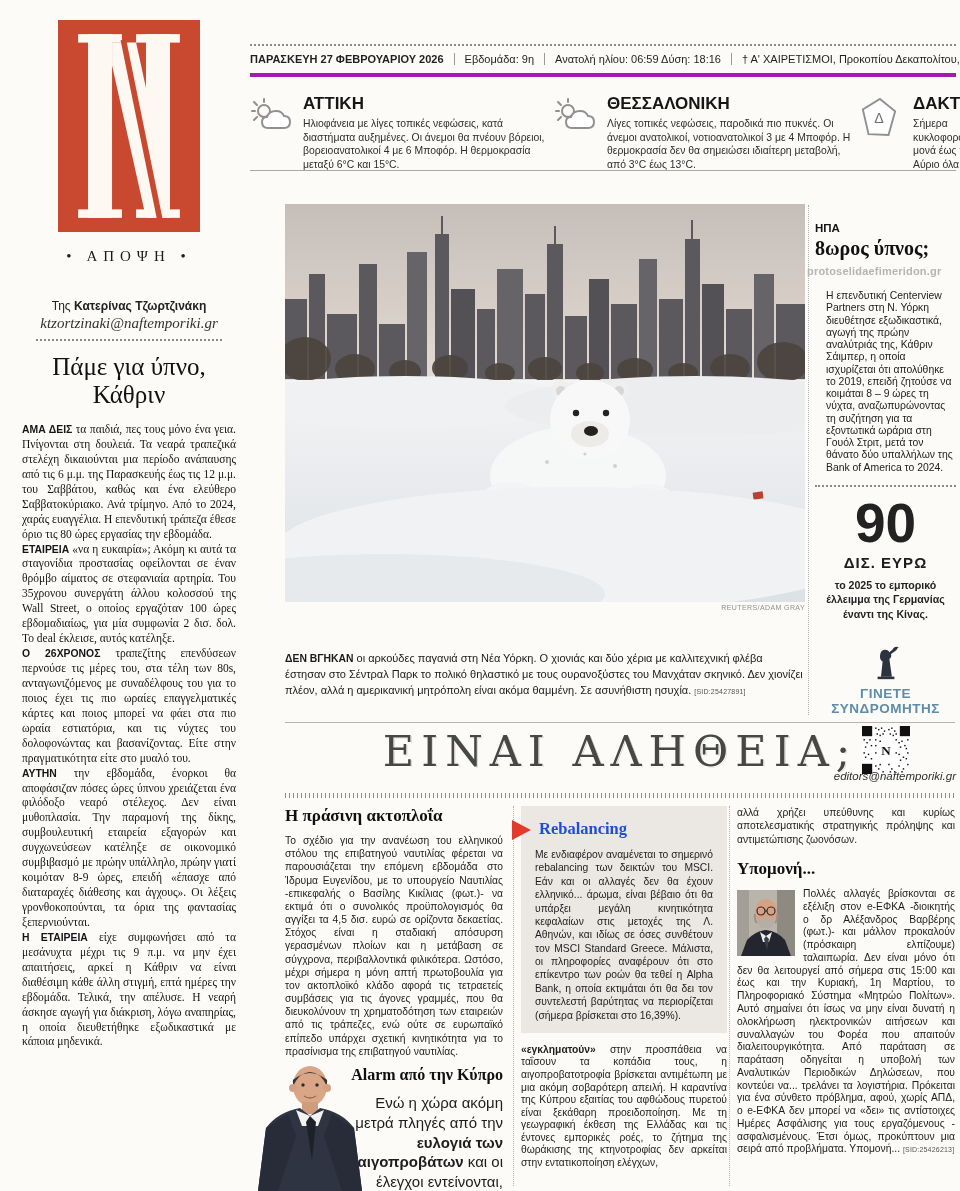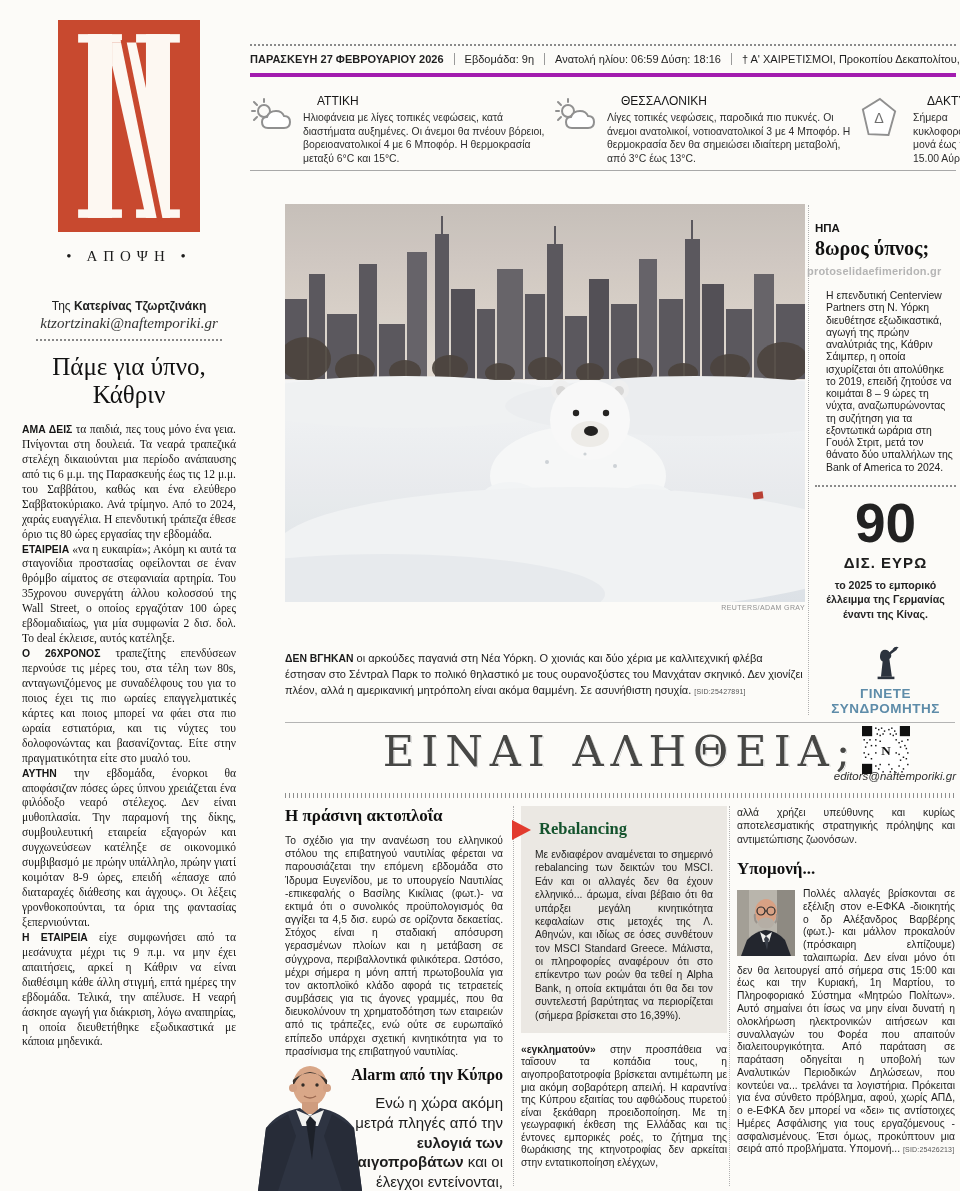--- a/index.html
+++ b/index.html
@@ -31,21 +31,21 @@
           font-size:11px;color:#1f1f1f;white-space:nowrap;}
   #topbar .seg{padding:0 10px;}
   #topbar .seg + .seg{border-left:1px solid #9a9a9a;}
   #topbar .date{font-weight:bold;padding-left:0;}
 
   
   #weather{position:absolute;left:250px;top:94px;width:706px;display:flex;justify-content:space-between;}
   .witem{display:flex;gap:9px;}
   .w1{width:300px;} .w2{width:302px;} .w3{width:96px;}
   .wicon{flex:none;width:44px;padding-top:2px;}
-  .wcity{font-weight:normal;font-size:12px;margin-bottom:3px;color:#161616;margin-left:14px;}
+  .wcity{font-weight:bold;font-size:17px;margin-bottom:3px;color:#161616;}
   .wtext{font-size:10.4px;line-height:1.3;color:#2e2e2e;}
   #header-rule{position:absolute;left:250px;top:170px;width:706px;border-top:1px solid #a8a8a8;}
 
   
   #main-photo{position:absolute;left:285px;top:204px;width:520px;height:398px;}
   #photo-credit{position:absolute;left:285px;top:604px;width:520px;text-align:right;
           font-size:7px;color:#8f8f8f;letter-spacing:0.4px;}
   #photo-headline{position:absolute;left:285px;top:615px;width:520px;font-weight:bold;
           font-size:22px;color:#0e0e0e;}
   #photo-caption{position:absolute;left:285px;top:651px;width:520px;font-size:11px;
@@ -85,21 +85,21 @@
   #col3{position:absolute;left:452px;top:0;width:218px;}
   .art-headline{font-family:"Liberation Serif",serif;font-weight:bold;font-size:17px;margin:0 0 8px 0;color:#101010;}
   .art-body{font-size:10.3px;line-height:1.28;text-align:justify;color:#1d1d1d;}
   #kikilias{position:absolute;left:-37px;top:250px;width:122px;height:135px;}
   #alarm{position:absolute;left:62px;top:260px;width:156px;text-align:right;}
   .alarm-headline{font-family:"Liberation Serif",serif;font-weight:bold;font-size:16px;margin-bottom:9px;color:#101010;}
   .alarm-body{font-size:15px;line-height:1.32;color:#1d1d1d;}
   .rebox{position:relative;background:#ebe8e3;padding:13px 14px 11px 14px;}
   .flag{position:absolute;left:-9px;top:14px;width:0;height:0;
         border-top:10px solid transparent;border-bottom:10px solid transparent;border-left:19px solid #e23b2e;}
-  .rebox-title{font-family:"Liberation Serif",serif;font-weight:bold;font-size:16.5px;margin:0 0 9px 4px;color:#14532d;}
+  .rebox-title{font-family:"Liberation Serif",serif;font-weight:bold;font-size:16.5px;margin:0 0 9px 4px;color:#1d4ed8;}
   .rebox-body{font-size:10.3px;line-height:1.3;text-align:justify;color:#1d1d1d;}
   .cont{margin-top:11px;font-size:10.3px;line-height:1.22;text-align:justify;color:#1d1d1d;}
   .intro{font-size:10.3px;line-height:1.3;text-align:justify;color:#1d1d1d;}
   .p-headline{font-family:"Liberation Serif",serif;font-weight:bold;font-size:17px;margin:13px 0 9px 0;color:#101010;}
   #varveris{float:left;width:58px;height:66px;margin:2px 8px 2px 0;}
   .p-body{font-size:10.3px;line-height:1.24;text-align:justify;color:#1d1d1d;}
   b.inb{font-weight:bold;}
 </style>
 </head>
 <body>

